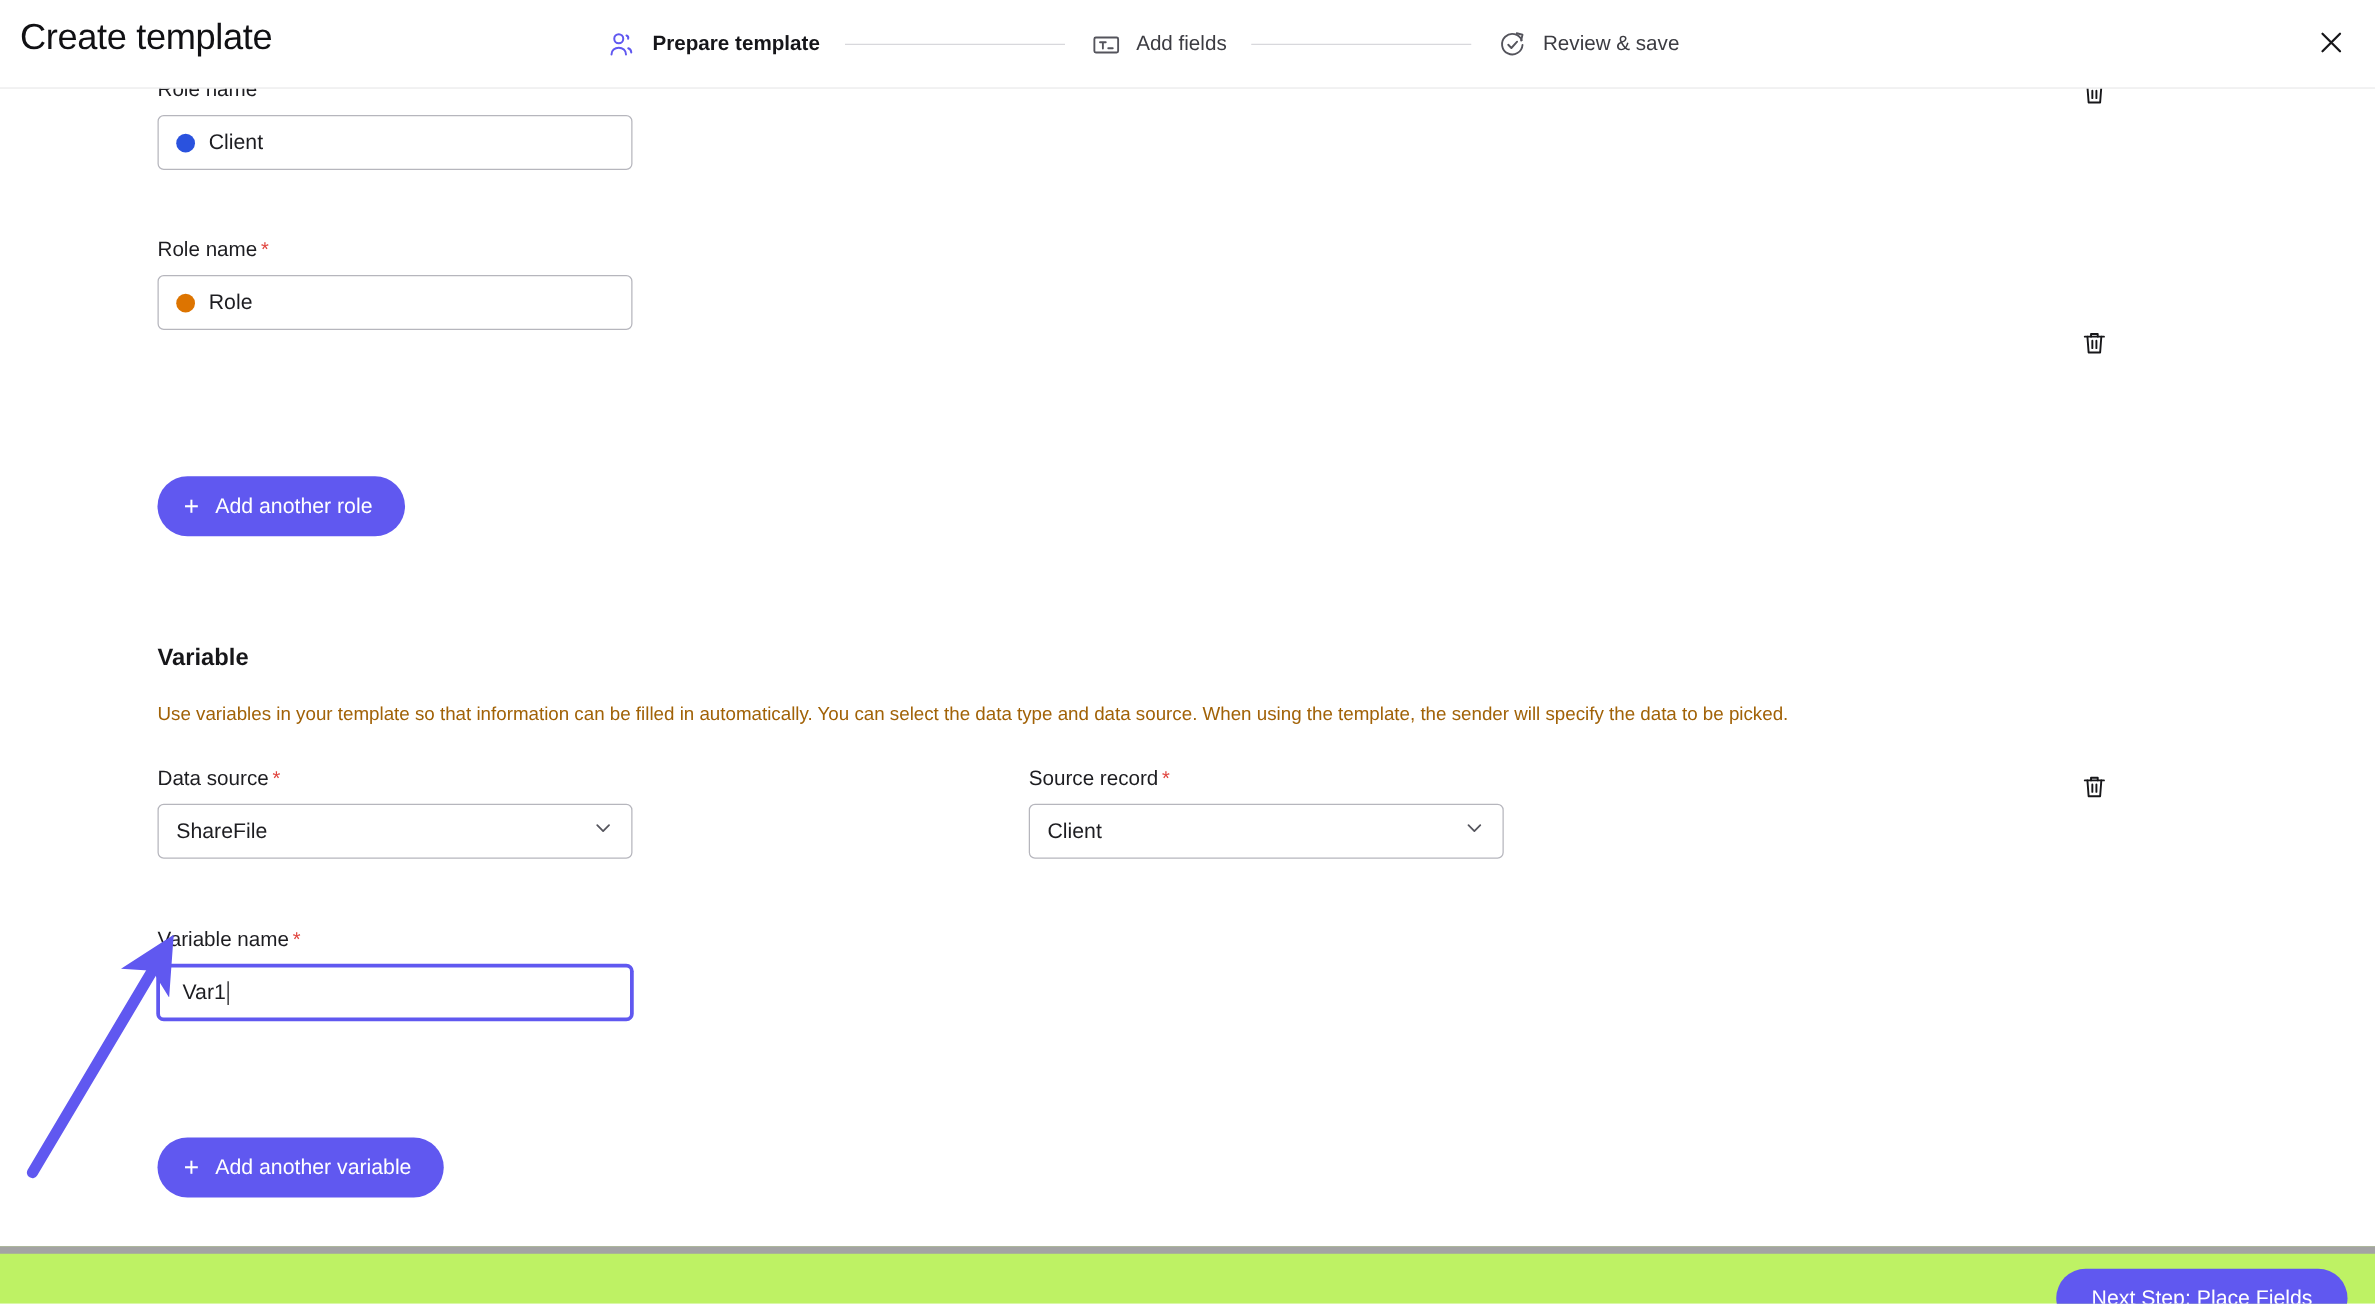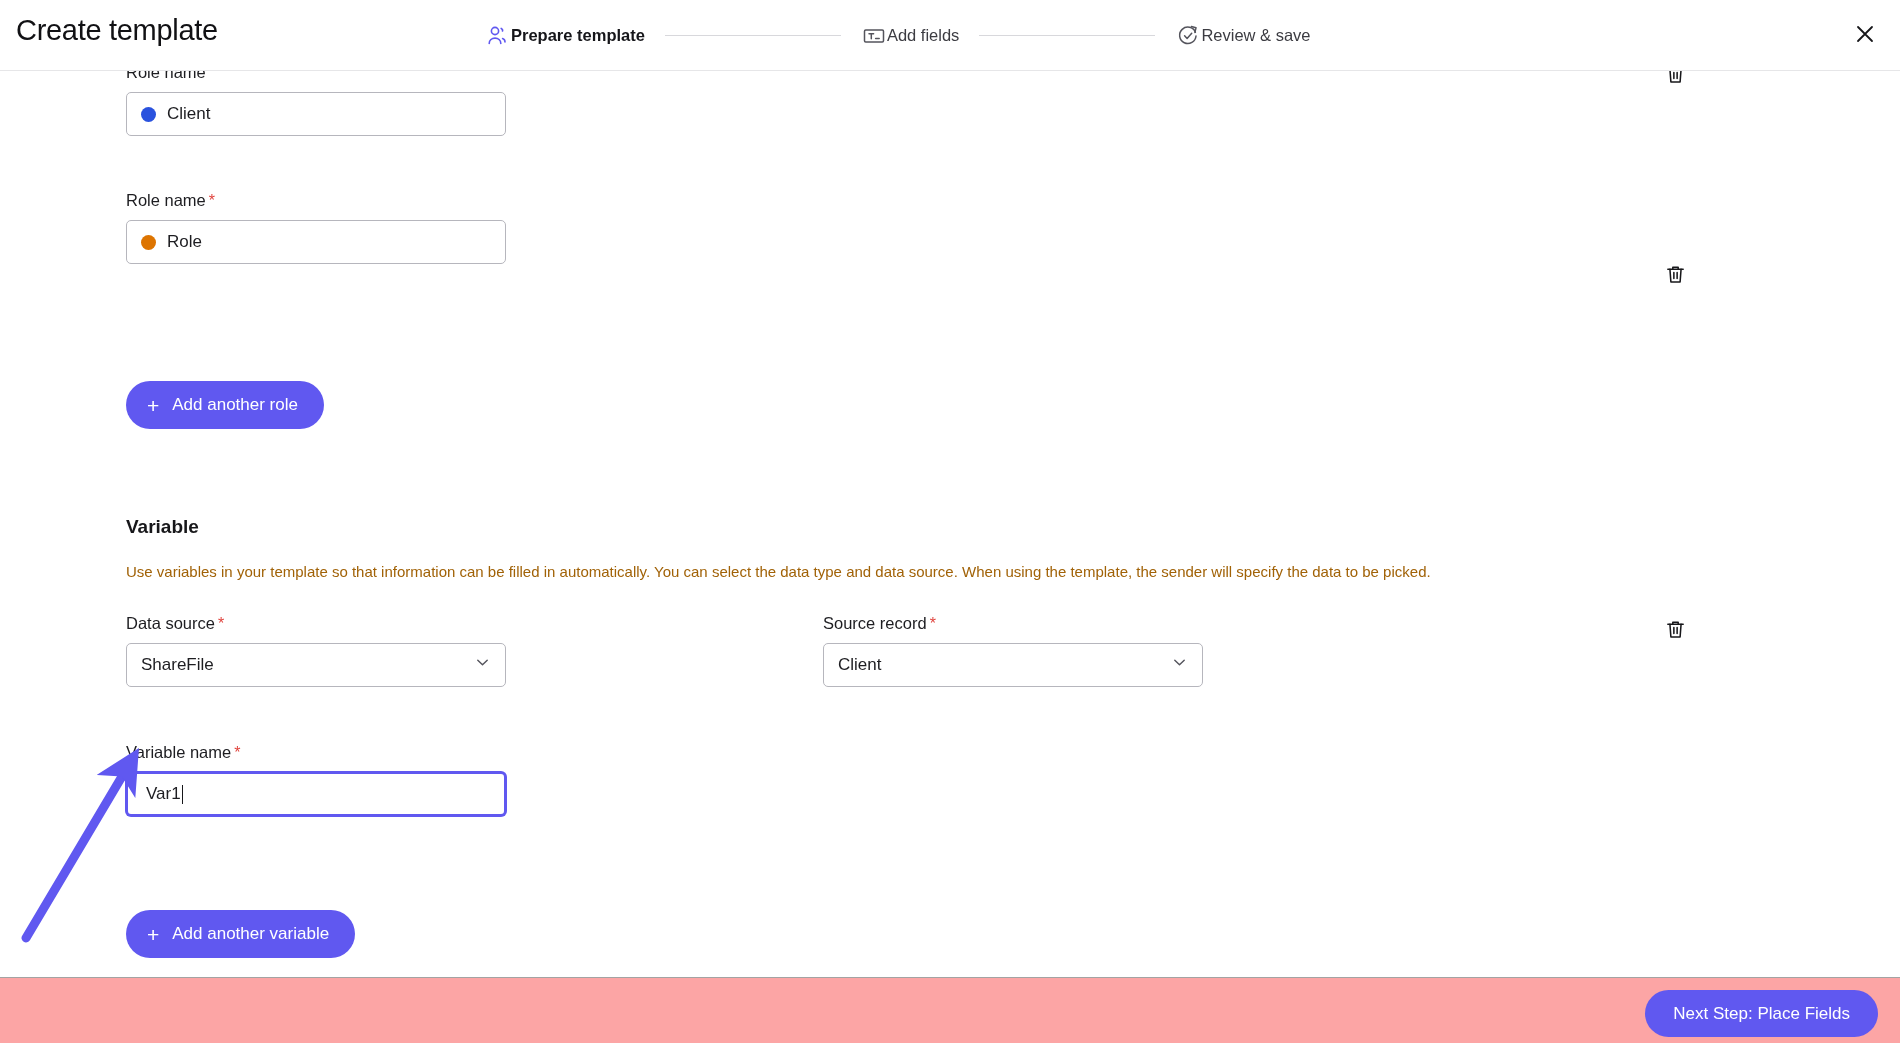--- a/index.html
+++ b/index.html
@@ -21,21 +21,21 @@
   }
   .page-title {
     position: absolute; left: 16px; top: 14px;
     font-size: 29px; font-weight: 400; color: #111114;
     letter-spacing: -0.3px;
   }
   .stepper {
     position: absolute; left: 485px; top: 0; height: 71px;
     display: flex; align-items: center;
   }
-  .step { display: flex; align-items: center; }
+  .step { display: flex; align-items: center; gap: 11px; }
   .step-label { font-size: 16.5px; color: #3c3c42; white-space: nowrap; }
   .step.active .step-label { font-weight: 700; color: #16161a; }
   .step-icon { width: 26px; height: 26px; display:block; flex: 0 0 26px; }
   .step-line {
     width: 176px; height: 1px; background: #d8d8dc;
     margin: 0 20px;
   }
   .close-btn {
     position: absolute; right: 18px; top: 18px;
     width: 34px; height: 34px; display:flex;
@@ -109,22 +109,22 @@
   .section-title {
     font-size: 19px; font-weight: 700; color: #17171a;
   }
   .section-desc {
     font-size: 15px; color: #a16207; line-height: 1.4;
   }
 
   
   .footer {
     position: absolute; bottom: 0; left: 0;
-    width: 1900px; height: 66px;
-    background: #fca5a5; border-top: 1px solid #a3a3a3;
+    width: 1900px; height: 46px;
+    background: #bef264; border-top: 6px solid #a3a3a3;
   }
   .next-btn {
     position: absolute; right: 22px; top: 12px;
     height: 47px; border: none; border-radius: 26px;
     background: #6058f0; color: #fff;
     font-family: "Liberation Sans", sans-serif;
     font-size: 17px; padding: 0 28px; cursor: pointer;
   }
 
   

